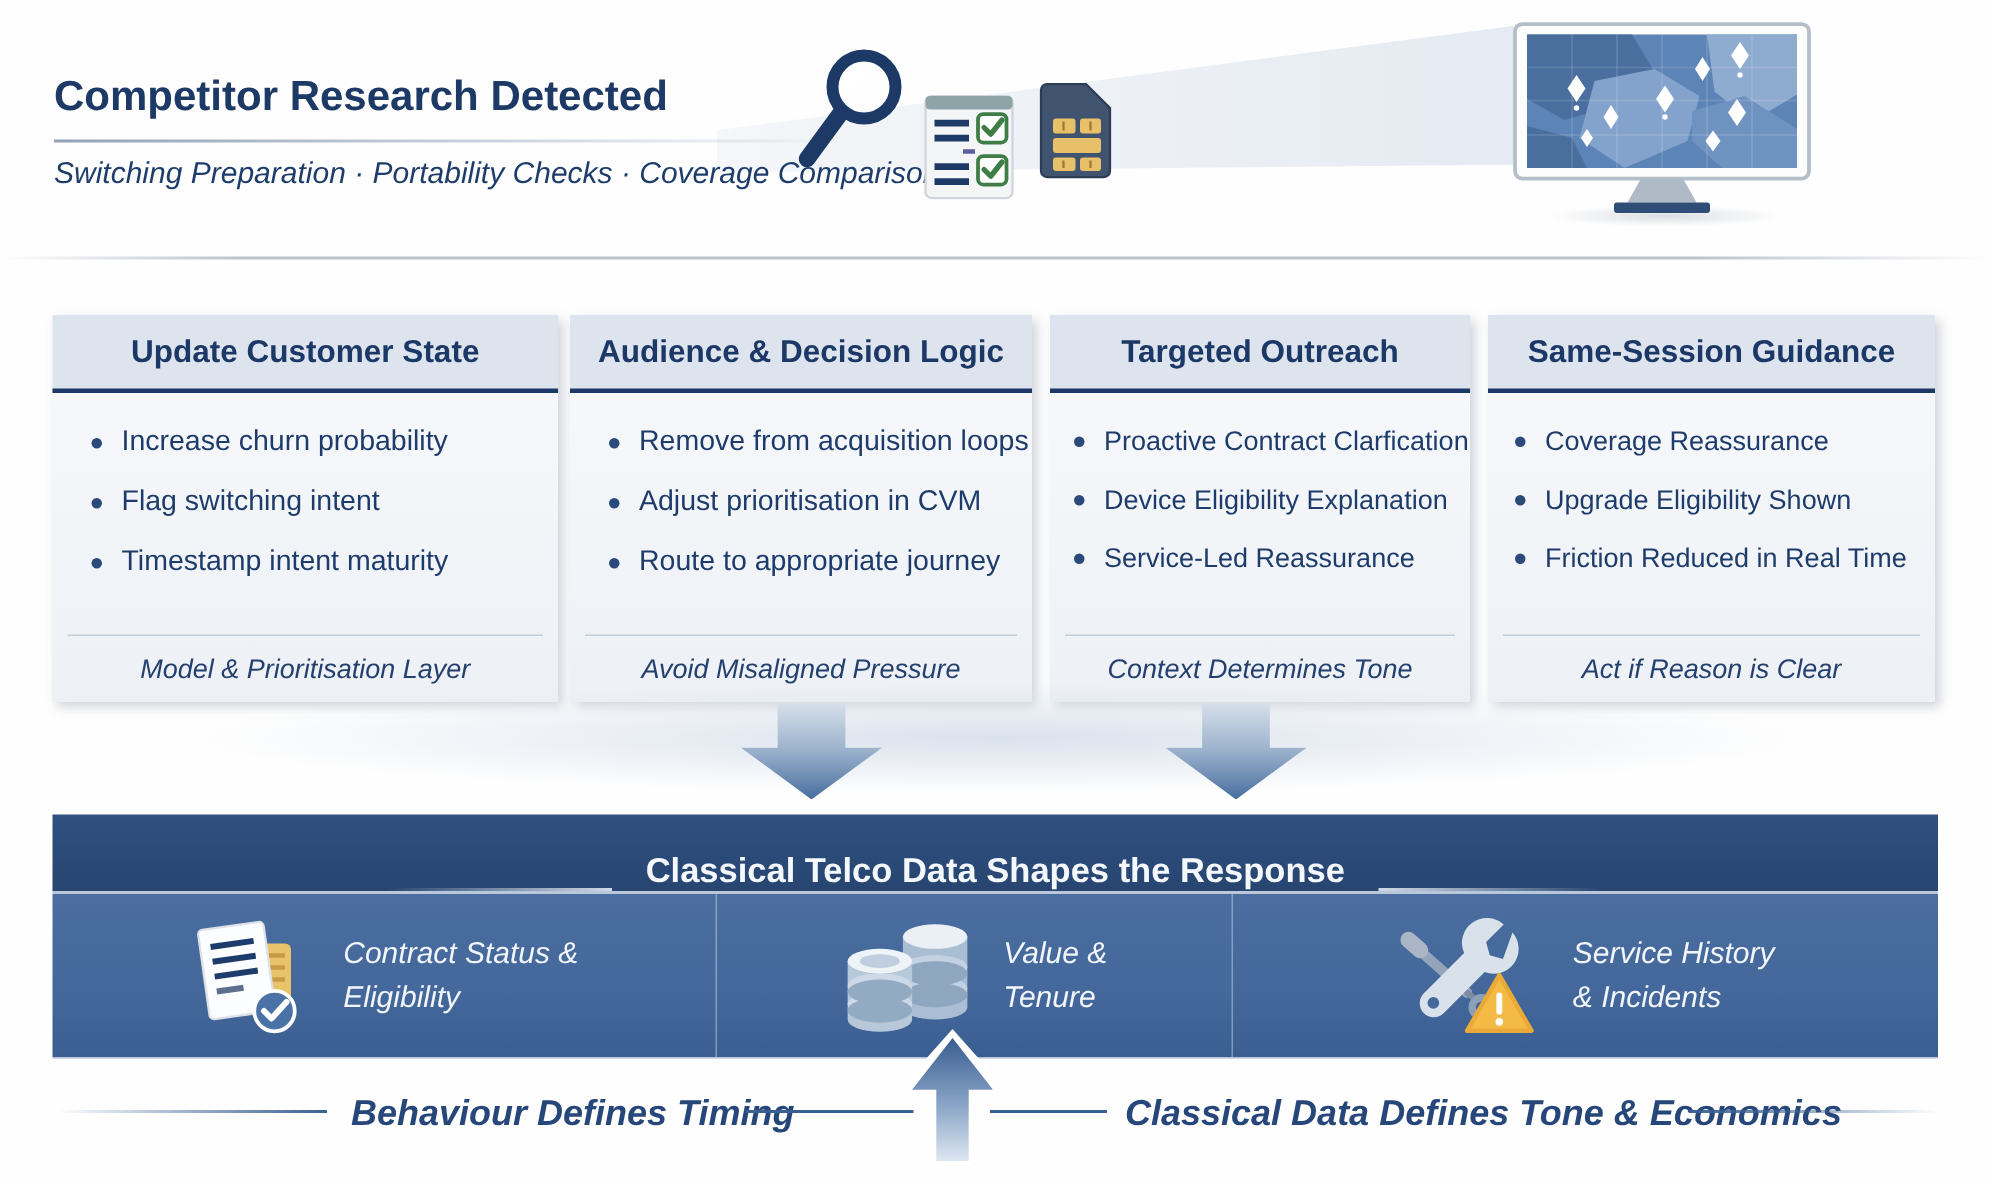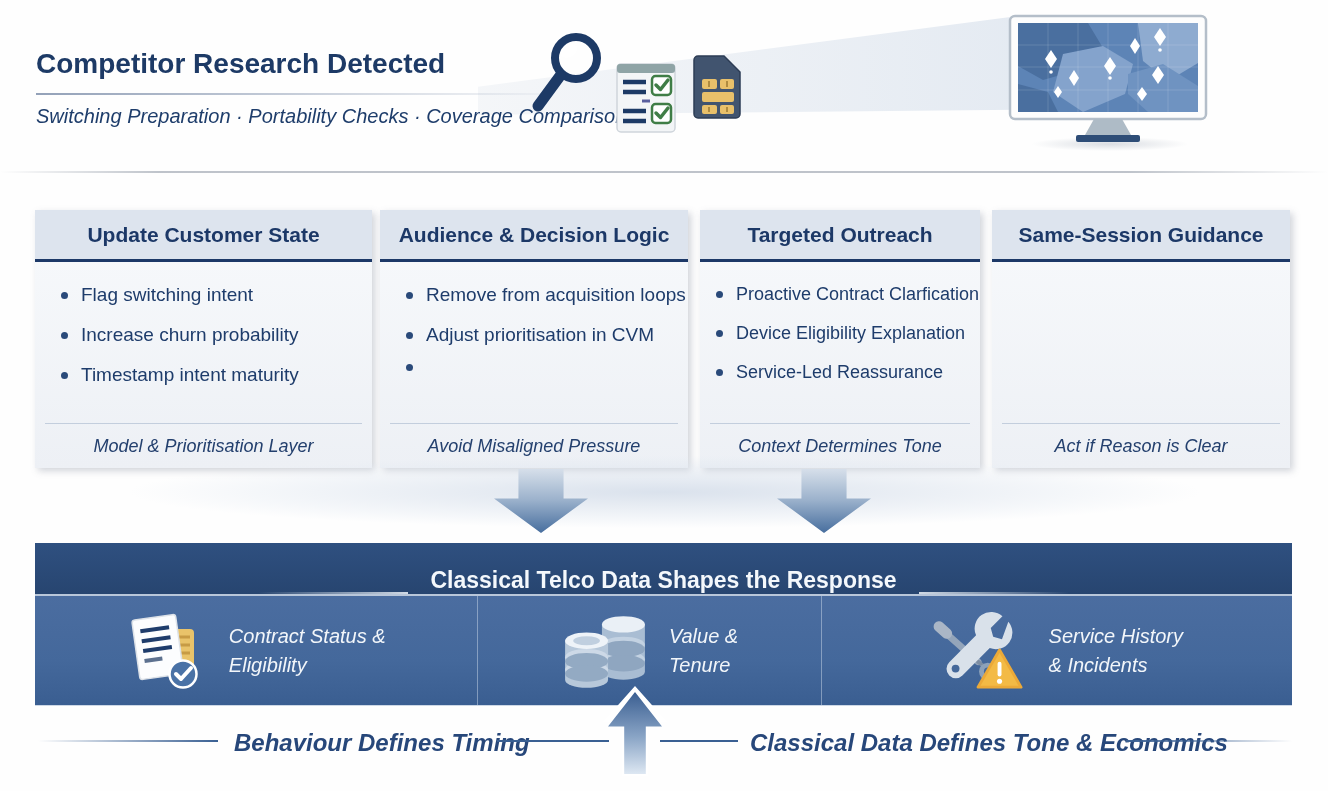--- a/index.html
+++ b/index.html
@@ -168,25 +168,25 @@
     <rect x="68" y="121" width="64" height="7" rx="2" fill="#2e4d77"></rect>
   </svg>
 
   <div class="hr-sep"></div>
 
   <div class="card card-1">
     <div class="card-header">Update Customer State</div>
     <div class="card-body">
       <div class="card-item">
           <span class="dot"></span>
+          <span>Increase churn probability</span>
+        </div>
+      <div class="card-item">
+          <span class="dot"></span>
           <span>Flag switching intent</span>
-        </div>
-      <div class="card-item">
-          <span class="dot"></span>
-          <span>Increase churn probability</span>
         </div>
       <div class="card-item">
           <span class="dot"></span>
           <span>Timestamp intent maturity</span>
         </div>
     </div>
     <div class="card-footer">Model &amp; Prioritisation Layer</div>
   </div>
 
   <div class="card card-2 italic-items">
@@ -195,20 +195,21 @@
       <div class="card-item">
           <span class="dot"></span>
           <span>Remove from acquisition loops</span>
         </div>
       <div class="card-item">
           <span class="dot"></span>
           <span>Adjust prioritisation in CVM</span>
         </div>
       <div class="card-item">
           <span class="dot"></span>
+          <span>Route to appropriate journey</span>
         </div>
     </div>
     <div class="card-footer">Avoid Misaligned Pressure</div>
   </div>
 
   <div class="card card-3 italic-items">
     <div class="card-header">Targeted Outreach</div>
     <div class="card-body">
       <div class="card-item">
           <span class="dot"></span>
@@ -221,20 +222,34 @@
       <div class="card-item">
           <span class="dot"></span>
           <span>Service-Led Reassurance</span>
         </div>
     </div>
     <div class="card-footer">Context Determines Tone</div>
   </div>
 
   <div class="card card-4 italic-items">
     <div class="card-header">Same-Session Guidance</div>
+    <div class="card-body">
+      <div class="card-item">
+          <span class="dot"></span>
+          <span>Coverage Reassurance</span>
+        </div>
+      <div class="card-item">
+          <span class="dot"></span>
+          <span>Upgrade Eligibility Shown</span>
+        </div>
+      <div class="card-item">
+          <span class="dot"></span>
+          <span>Friction Reduced in Real Time</span>
+        </div>
+    </div>
     <div class="card-footer">Act if Reason is Clear</div>
   </div>
 
   <div class="arrow-glow"></div>
   <div class="down-arrow a1"></div>
   <div class="down-arrow a2"></div>
 
   <div class="banner">
     <div class="banner-title-row">
       <div class="banner-line left"></div>

